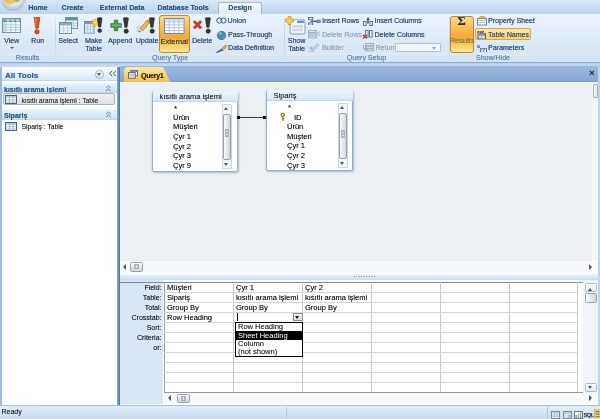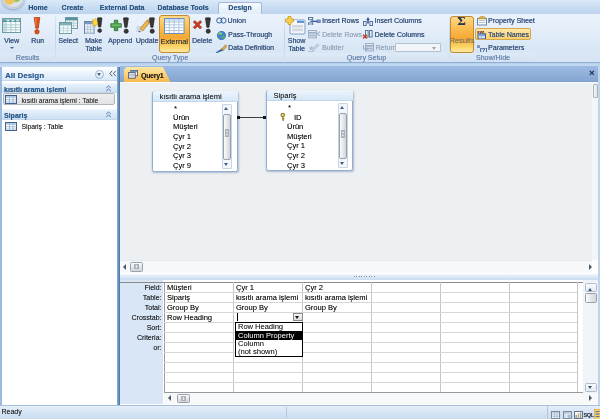--- a/index.html
+++ b/index.html
@@ -245,21 +245,21 @@
  <text x="0" y="4.5" font-family="Liberation Sans" font-size="5" font-weight="bold" fill="#5a7ab2">a</text>
  <text x="3" y="9" font-family="Liberation Sans" font-size="5.6" font-weight="bold" fill="#35589a">[?]</text>
 </svg>
 <div class="a nb" style="left:488px;top:43.5px">Parameters</div>
 
 <div class="a" style="left:0;top:63px;width:600px;height:4px;background:linear-gradient(180deg,#b7cfeb,#c9dff4)"></div>
 
 <div class="a" style="left:0;top:67px;width:2px;height:338px;background:#9bbcde"></div>
 <div class="a" style="left:2px;top:67px;width:115px;height:338px;background:#fff"></div>
 <div class="a" style="left:2px;top:67px;width:115px;height:14px;background:linear-gradient(180deg,#ffffff,#e2eefb 70%,#d8e8f8);border-bottom:1px solid #c4d7ec"></div>
-<div class="a" style="left:5px;top:70.5px;font-size:8px;font-weight:bold;color:#2a5d9b">All Design</div>
+<div class="a" style="left:5px;top:70.5px;font-size:8px;font-weight:bold;color:#2a5d9b">All Tools</div>
 <div class="a" style="left:95px;top:69.5px;width:9px;height:9px;border-radius:50%;background:linear-gradient(180deg,#fdfeff,#d8e6f5);border:1px solid #9ab4d4"></div>
 <div class="a" style="left:97px;top:72.5px;width:0;height:0;border-left:2.5px solid transparent;border-right:2.5px solid transparent;border-top:3px solid #44618c"></div>
 <svg class="a" style="left:109px;top:70px" width="8" height="7" viewBox="0 0 8 7">
     <path d="M3.2 0.8 L0.8 3.5 L3.2 6.2 M6.8 0.8 L4.4 3.5 L6.8 6.2" fill="none" stroke="#4a5a6e" stroke-width="1"></path>
   </svg>
 
 <div class="a ghdr" style="top:82.5px"></div>
 <div class="a" style="left:4px;top:84.5px;font-size:7px;font-weight:bold;color:#21588e">kısıtlı arama işlemi</div>
 <svg class="a" style="left:104.5px;top:84.5px" width="7" height="7" viewBox="0 0 7 7">
     <path d="M1.2 3 L3.5 1 L5.8 3 M1.2 6 L3.5 4 L5.8 6" fill="none" stroke="#3a639c" stroke-width="0.85"></path>
@@ -411,21 +411,21 @@
 <div class="a cell" style="left:305px;top:292px">kısıtlı arama işlemi</div>
 <div class="a cell" style="left:305px;top:302px">Group By</div>
 
 <div class="a" style="left:236.5px;top:313px;width:1px;height:8px;background:#000"></div>
 <div class="a" style="left:292.5px;top:312.5px;width:10px;height:8.5px;background:linear-gradient(180deg,#f4f4f4,#dcdcdc);border:1px solid #8a8a8a"></div>
 <div class="a" style="left:295px;top:315.5px;width:0;height:0;border-left:2.8px solid transparent;border-right:2.8px solid transparent;border-top:3.2px solid #111"></div>
 
 <div class="a" style="left:235px;top:321.5px;width:68px;height:35px;background:#fff;border:1px solid #000"></div>
 <div class="a tl" style="left:238px;top:323px;width:62px">Row Heading</div>
 <div class="a" style="left:236px;top:331.3px;width:66px;height:8.5px;background:#000"></div>
-<div class="a tl" style="left:238px;top:331.5px;width:62px;color:#fff">Column Property</div>
+<div class="a tl" style="left:238px;top:331.5px;width:62px;color:#fff">Sheet Heading</div>
 <div class="a tl" style="left:238px;top:340px;width:62px">Column</div>
 <div class="a tl" style="left:238px;top:348.3px;width:62px">(not shown)</div>
 
 <div class="a" style="left:584px;top:282px;width:13px;height:110px;background:#f1f4f8"></div>
 <div class="a" style="left:584.5px;top:282.5px;width:12px;height:9px;background:linear-gradient(180deg,#f8fafc,#e4ebf2);border:1px solid #aebdcd;border-radius:1.5px"></div>
 <div class="a" style="left:588px;top:287.5px;width:0;height:0;border-left:2.5px solid transparent;border-right:2.5px solid transparent;border-bottom:3px solid #44576b"></div>
 <div class="a" style="left:584.5px;top:292.5px;width:12px;height:10.5px;background:linear-gradient(90deg,#fbfbfc,#e2e4e8 55%,#d2d5d9);border:1px solid #97a1ad;border-radius:1.5px"></div>
 <div class="a" style="left:584.5px;top:382.5px;width:12px;height:9px;background:linear-gradient(180deg,#f8fafc,#e4ebf2);border:1px solid #aebdcd;border-radius:1.5px"></div>
 <div class="a" style="left:588px;top:385.5px;width:0;height:0;border-left:2.5px solid transparent;border-right:2.5px solid transparent;border-top:3px solid #44576b"></div>
 

